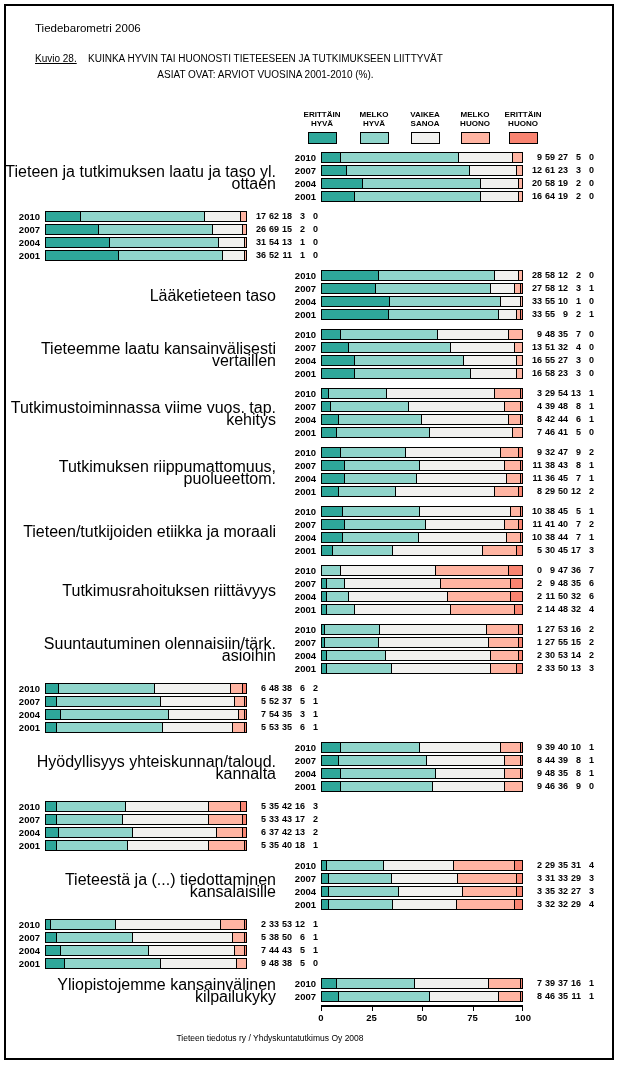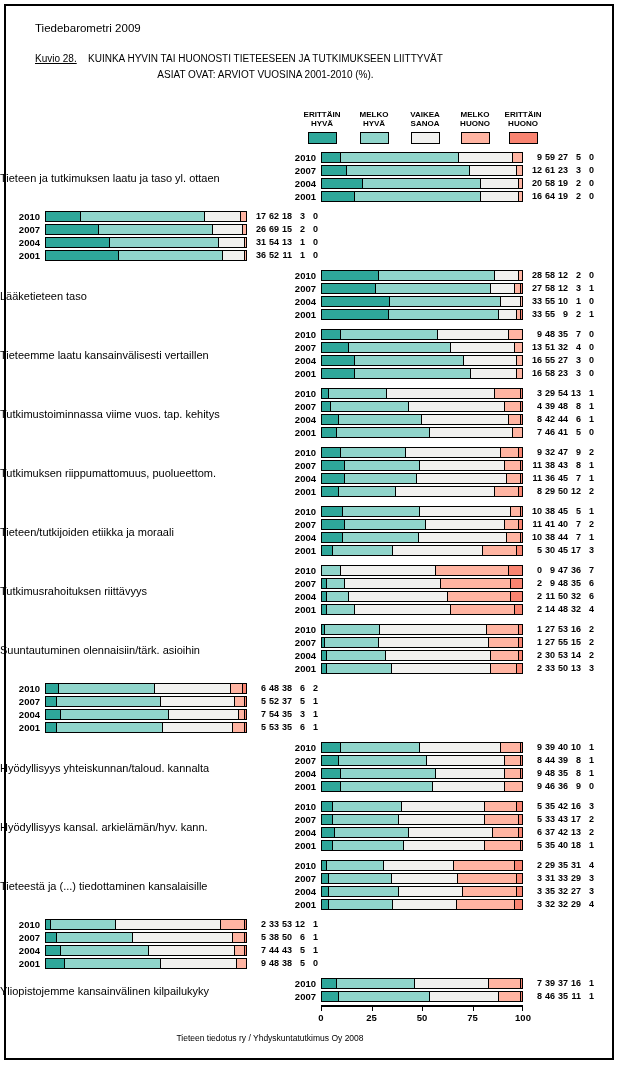--- a/index.html
+++ b/index.html
@@ -9,41 +9,41 @@
   .watermark{position:absolute;left:35px;top:22px;font-size:11.5px;}
   .figrow{position:absolute;left:35px;top:51px;display:flex;}
   .figlabel{font-size:10px;text-decoration:underline;width:53px;flex:none;padding-top:2px;}
   .figtitle{font-size:10px;line-height:16px;text-align:center;}
   .legend{position:absolute;top:110px;left:0;width:619px;height:40px;}
   .legitem{position:absolute;width:60px;text-align:center;top:0;}
   .legitem .l{font-size:8px;font-weight:700;line-height:9px;}
   .legbox{width:27px;height:10px;border:1px solid #000;box-sizing:content-box;margin:4px auto 0;}
   .chart{position:absolute;left:0;top:152px;width:619px;}
   .group{display:flex;margin-bottom:7px;}
-  .glabel{width:276px;flex:none;text-align:left;font-size:11px;align-self:center;line-height:12px;}
+  .glabel{width:276px;flex:none;text-align:right;font-size:16px;align-self:center;line-height:12px;}
   .rows{flex:none;}
   .row{display:flex;height:13px;align-items:flex-start;}
   .year{width:45px;flex:none;text-align:right;padding-right:5px;box-sizing:border-box;
         font-size:9.5px;font-weight:700;line-height:11px;}
   .bar{width:202px;height:11px;flex:none;border:1px solid #000;box-sizing:border-box;display:flex;background:#fff;}
   .seg{height:100%;box-sizing:border-box;}
   .seg + .seg{border-left:1px solid #000;}
   .nums{flex:none;display:flex;margin-left:6px;}
   .nums span{display:inline-block;width:13px;text-align:right;font-size:9px;font-weight:700;line-height:11px;}
   .axis{position:relative;margin-left:321px;width:202px;border-top:2px solid #000;height:22px;box-sizing:content-box;}
   .tick{position:absolute;top:0;width:1px;height:4px;background:#000;}
   .ticklabel{position:absolute;top:5px;width:30px;margin-left:-15px;text-align:center;font-size:9.5px;font-weight:700;}
   .footer{position:absolute;top:1033px;left:0;width:540px;text-align:center;font-size:8.5px;}
 </style>
 </head>
 <body>
 
 <div class="frame"></div>
 
-<div class="watermark">Tiedebarometri 2009</div>
+<div class="watermark">Tiedebarometri 2006</div>
 
 <div class="figrow">
   <div class="figlabel">Kuvio 28.</div>
   <div class="figtitle">
     <div>KUINKA HYVIN TAI HUONOSTI TIETEESEEN JA TUTKIMUKSEEN LIITTYVÄT</div>
     <div>ASIAT OVAT: ARVIOT VUOSINA 2001-2010 (%).</div>
   </div>
 </div>
 
 <div class="legend" id="legend">
@@ -853,21 +853,20 @@
             <span>9</span>
             <span>46</span>
             <span>36</span>
             <span>9</span>
             <span>0</span>
           </div>
         </div>
       </div>
     </div>
     <div class="group">
-      <div class="glabel">Hyödyllisyys kansal. arkielämän/hyv. kann.</div>
       <div class="rows">
         <div class="row">
           <span class="year">2010</span>
           <div class="bar">
             <div class="seg" style="width: 4.9505%; background: rgb(46, 167, 154);"></div>
             <div class="seg" style="width: 34.6535%; background: rgb(144, 213, 203);"></div>
             <div class="seg" style="width: 41.5842%; background: rgb(241, 241, 239);"></div>
             <div class="seg" style="width: 15.8416%; background: rgb(255, 180, 162);"></div>
             <div class="seg" style="width: 2.9703%; background: rgb(249, 132, 113);"></div>
           </div>

